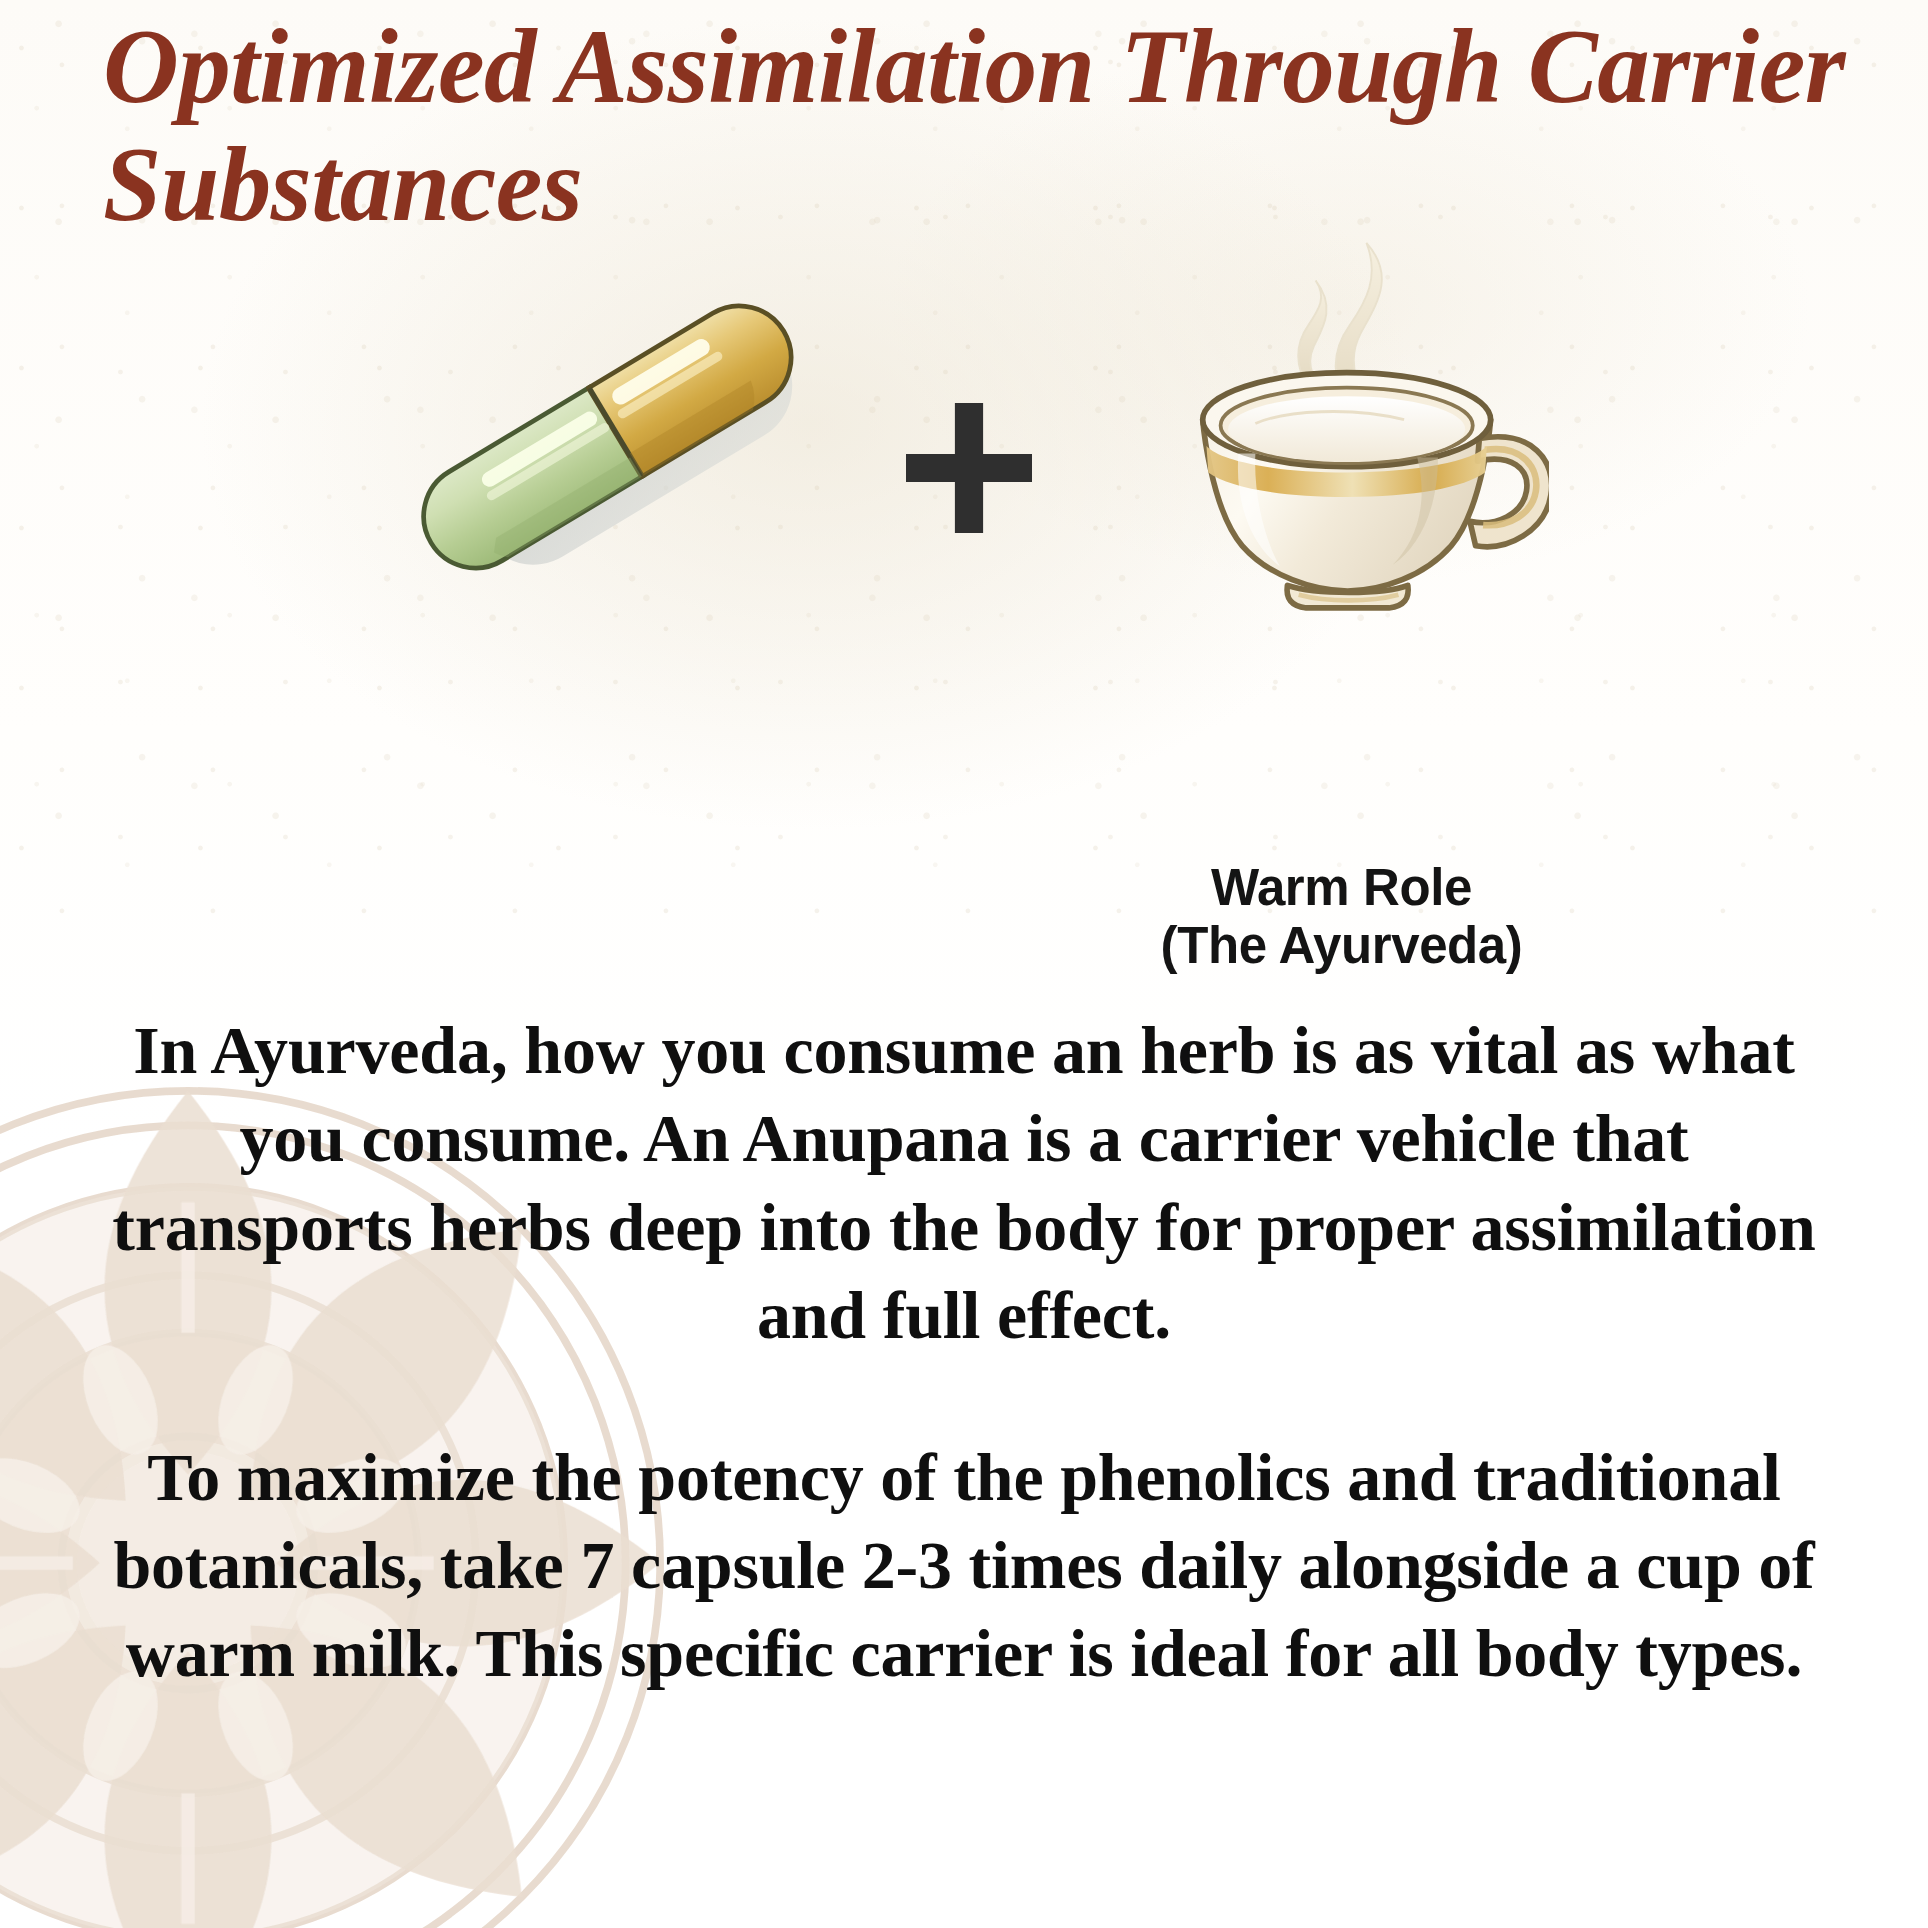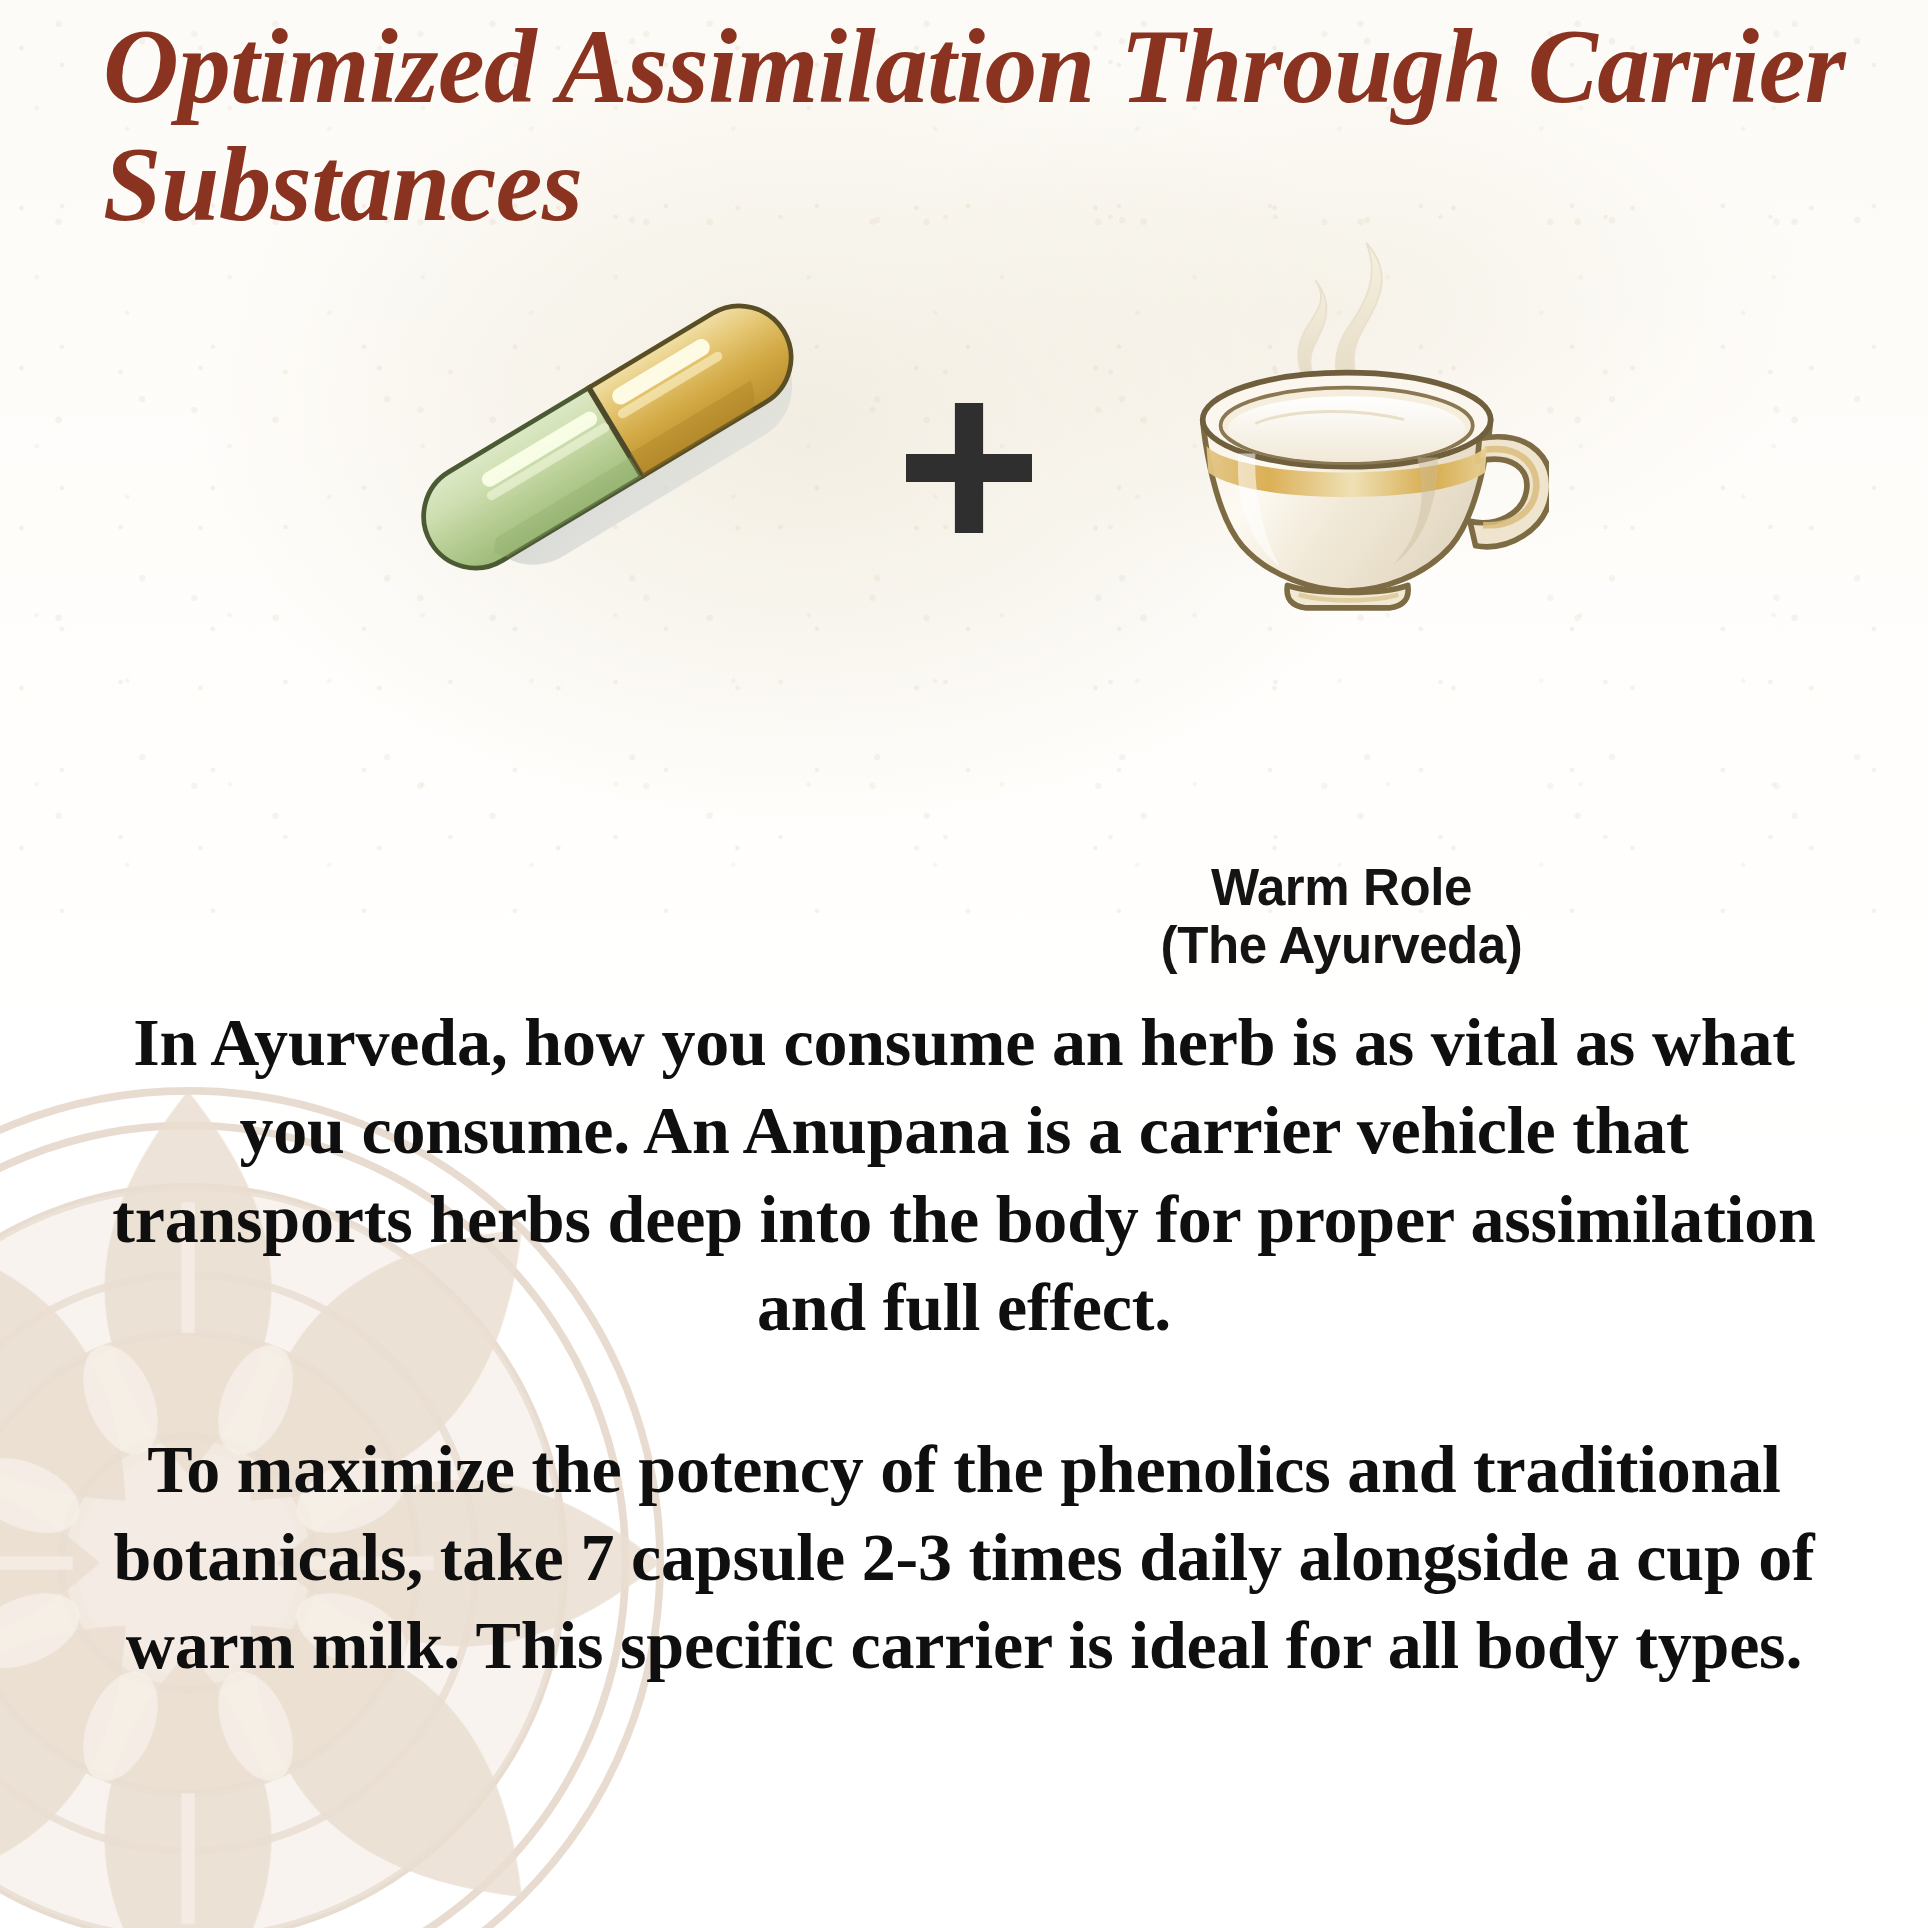--- a/index.html
+++ b/index.html
@@ -121,21 +121,21 @@
     left: 83px;
     right: 83px;
     top: 998px;
     text-align: center;
     color: #0f0f0f;
     font-weight: 700;
     font-size: 68px;
     line-height: 1.30;
     letter-spacing: -0.2px;
   }
-  .body-copy p { margin: 0; }
+  .body-copy p { margin: 8px; }
   .body-copy p + p { margin-top: 73px; }
 </style>
 </head>
 <body>
 
 <div id="poster">
 
   <div class="bg-paper"></div>
   <div class="bg-speckle"></div>
 

